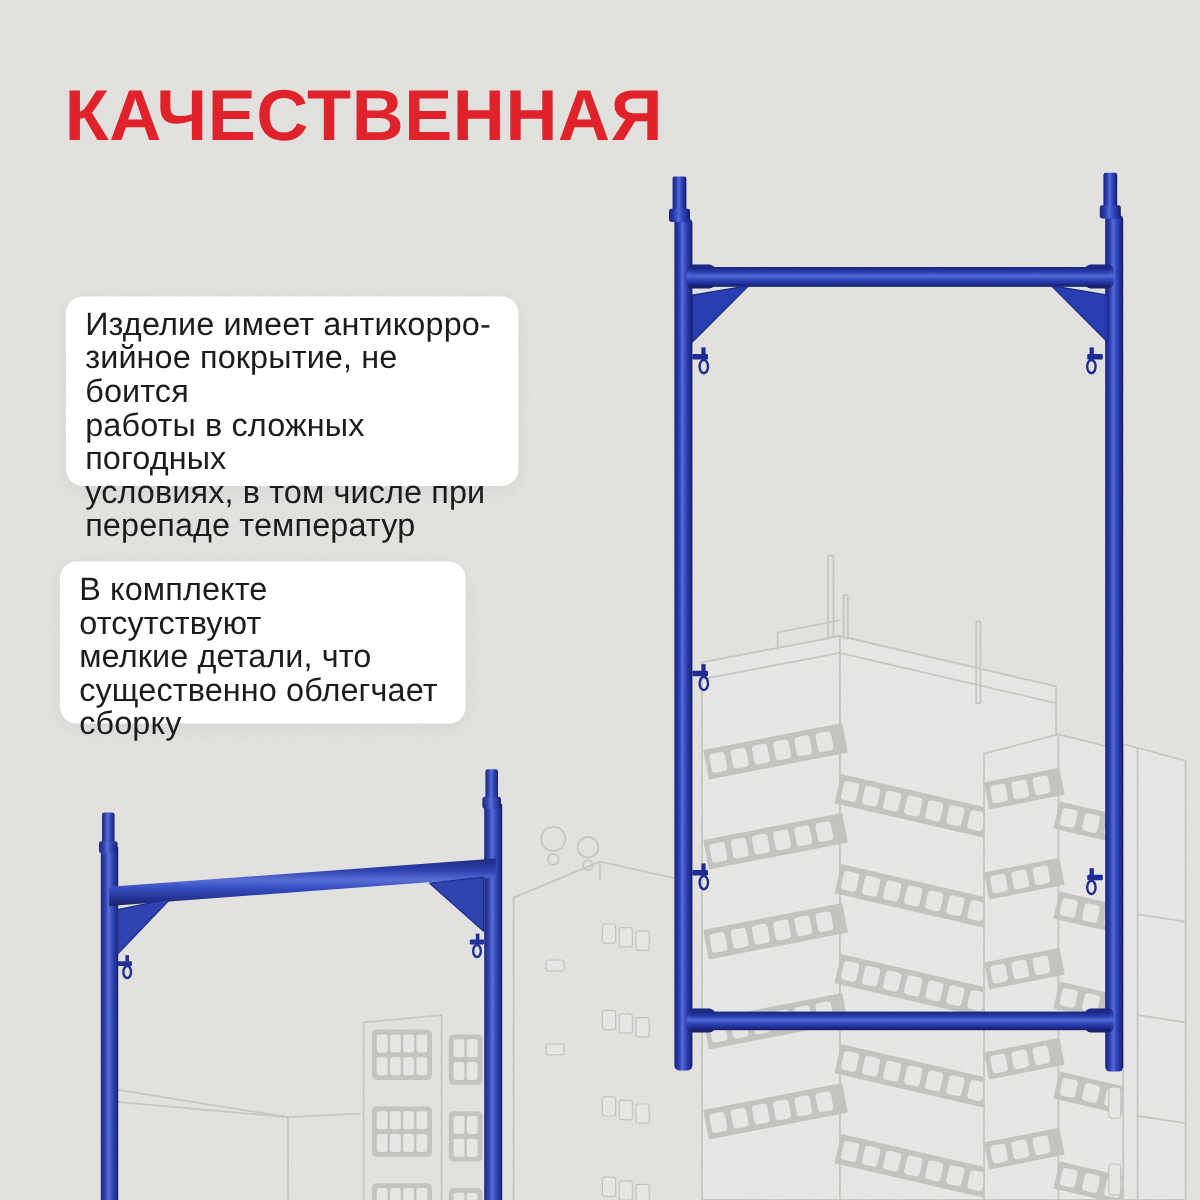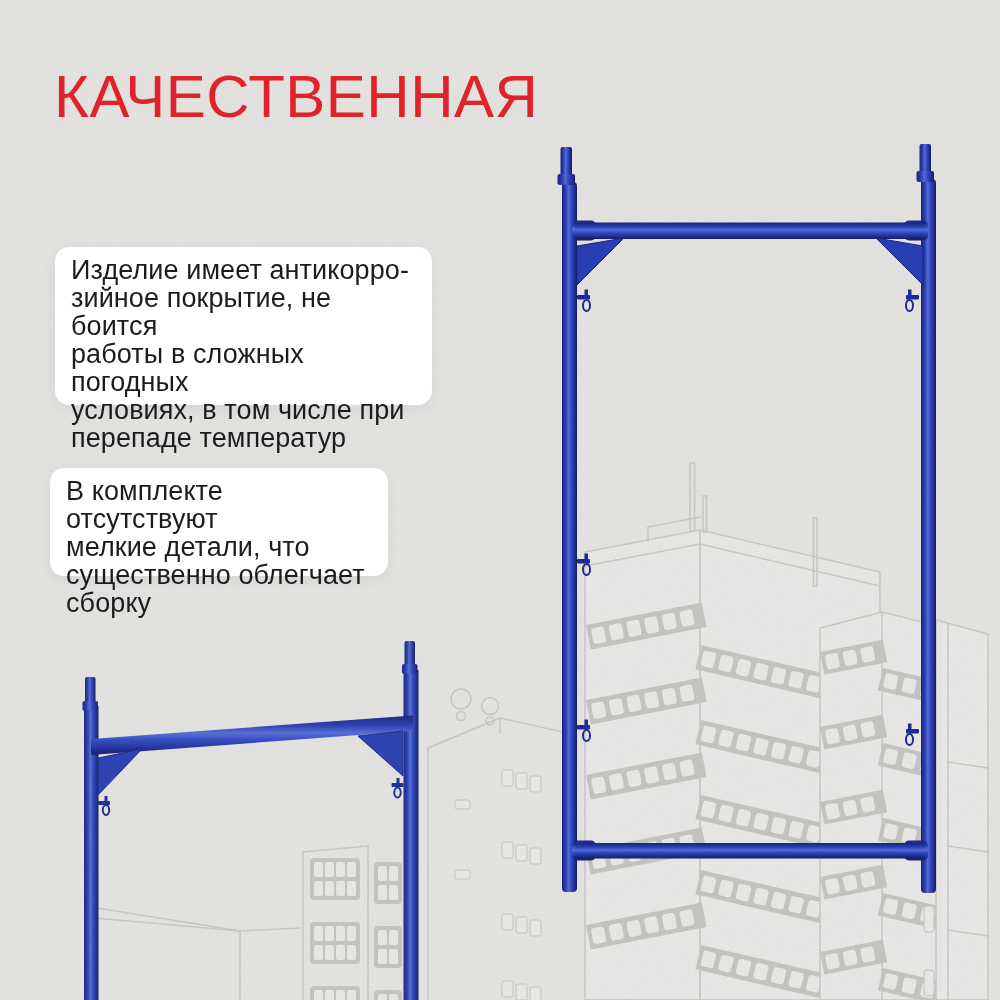--- a/index.html
+++ b/index.html
@@ -6,35 +6,35 @@
     --accent-red:#E0232A; --frame-blue:#2B41C0; --frame-blue-dark:#1B2A8E;
     --frame-blue-light:#5B71E2; --paper:#EFEEEB; --paper2:#F4F3F1;
     --sketch-line:#D2D1CE; --band:#CFCECB; --card-bg:#FFFFFF; --text:#1C1C1E;
   }
   html,body{margin:0;padding:0;}
   body{width:1000px;height:1000px;overflow:hidden;font-family:"Liberation Sans",sans-serif;}
   .stage{position:relative;width:1000px;height:1000px;background:var(--paper,#efeeeb);overflow:hidden;}
   .scene{position:absolute;left:0;top:0;z-index:1;}
   .title{
     position:absolute;left:54px;top:67px;z-index:3;margin:0;
-    font-size:60px;line-height:1;font-weight:400;letter-spacing:.5px;
+    font-size:60px;line-height:1;font-weight:700;letter-spacing:.5px;
     color:var(--accent-red,#e0232a);white-space:nowrap;
   }
   .card{
     position:absolute;z-index:3;box-sizing:border-box;
     background:var(--card-bg,#fff);border-radius:14px;
     box-shadow:0 4px 14px rgba(50,50,60,.06);
     padding:9px 16px;
   }
   .card p{
     margin:0;font-size:27px;line-height:28px;color:var(--text,#1c1c1e);
     white-space:pre-line;letter-spacing:.1px;
   }
   .card1{left:55px;top:247px;width:377px;height:158px;}
-  .card2{left:50px;top:468px;width:338px;height:108px;}
+  .card2{left:50px;top:468px;width:338px;height:135px;}
   .card3{left:48px;top:831px;width:339px;height:73px;}
   
   .sk-line{fill:none;stroke:var(--sketch-line,#d2d1ce);stroke-width:1.5;stroke-linejoin:round;stroke-linecap:round;}
   .sk-face{fill:var(--paper2,#f3f2ef);stroke:var(--sketch-line,#d2d1ce);stroke-width:1.5;stroke-linejoin:round;}
   .sk-band{fill:var(--band,#cfcecb);}
   .sk-win{fill:var(--paper2,#f4f3f1);}
   .sk-winline{fill:var(--paper2,#f4f3f1);stroke:var(--band,#cfcecb);stroke-width:1;}
   
   .steel{fill:url(#pg);}
   .steel-bar{fill:url(#bg1);}

